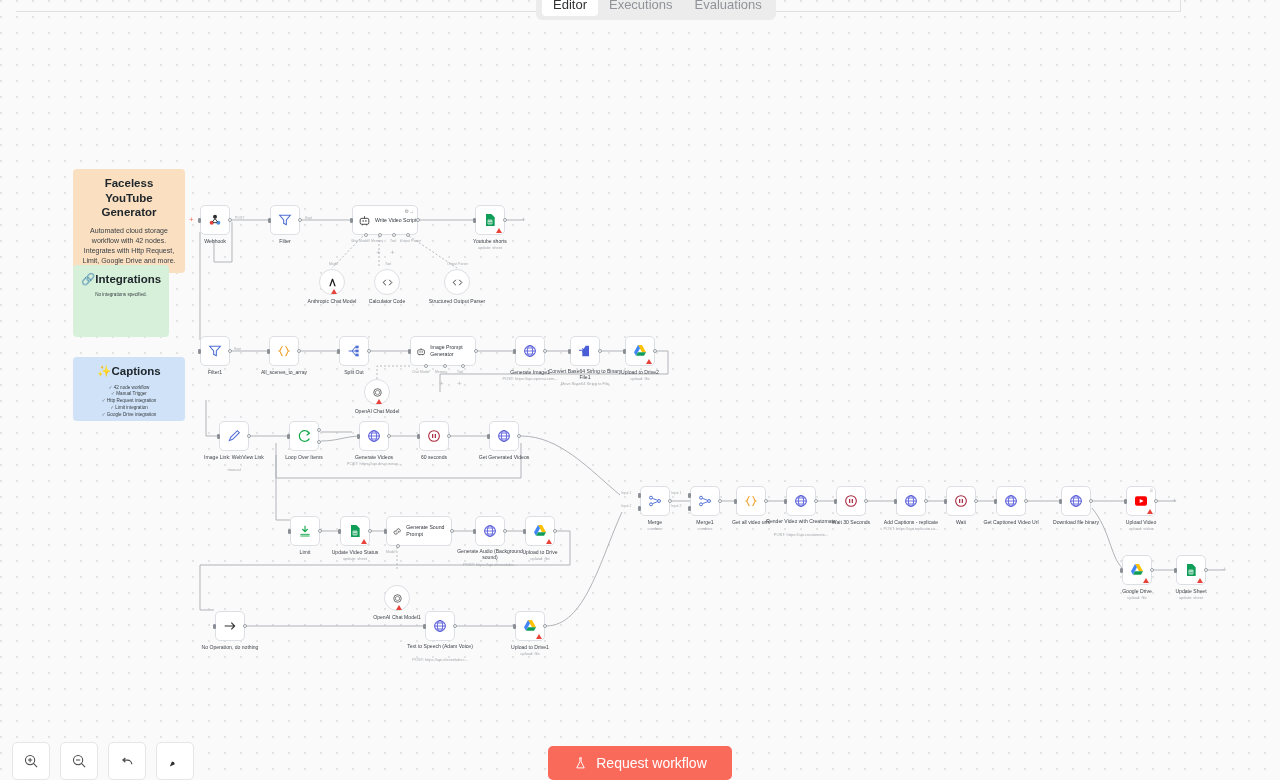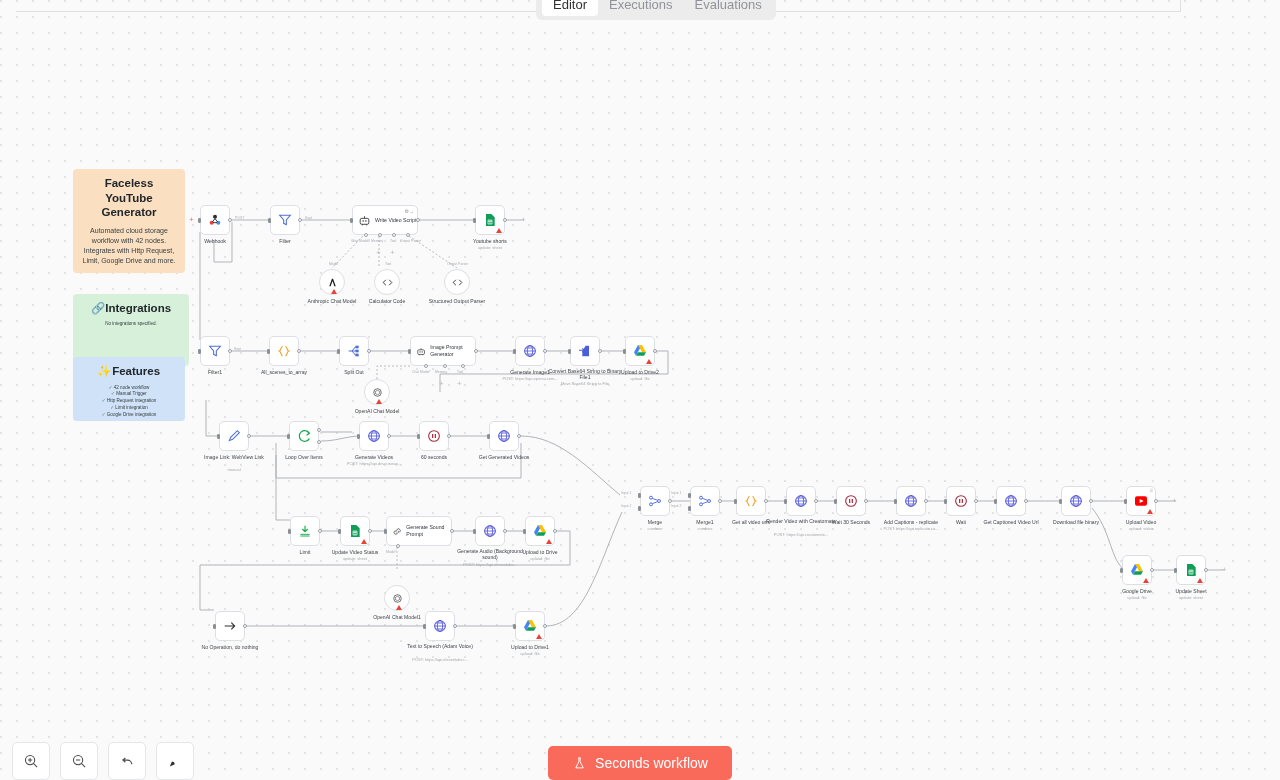--- a/index.html
+++ b/index.html
@@ -52,21 +52,21 @@
     overflow: hidden;
     text-align: center;
   }
   .sticky-title { font-size: 11.5px; font-weight: 700; color: #20272c; line-height: 14.5px; }
   .sticky-body  { font-size: 7px; color: #3b4045; line-height: 10px; margin-top: 6px; }
   .sticky-body.small { font-size: 4.6px; line-height: 6.2px; margin-top: 5px; }
   .sticky-list { list-style: none; font-size: 4.6px; line-height: 6.8px; color: #3b4045; margin-top: 6px; }
   .sticky-list li::before { content: "✓ "; color: #5a6067; }
 
   #note-main { left: 73px; top: 169px; width: 112px; height: 104px; background: #fadfc0; }
-  #note-int  { left: 73px; top: 294px; width: 116px; height: 72px;  background: #d6f0da; }
+  #note-int  { left: 73px; top: 265px; width: 96px; height: 72px;  background: #d6f0da; }
   #note-feat { left: 73px; top: 357px; width: 112px; height: 64px;  background: #cfe2f7; }
 
   
   #edges { position: absolute; inset: 0; pointer-events: none; }
   #edges path { fill: none; stroke: #b0b3b8; stroke-width: 1; }
   #edges path.dashed { stroke-dasharray: 2 2; stroke: #b8bbc0; }
 
   
   .node { position: absolute; }
   .nbox {
@@ -212,21 +212,21 @@
 
   <div class="sticky" id="note-int">
     <div class="sticky-title">
       <span>🔗</span><span>Integrations</span>
     </div>
     <div class="sticky-body small">No integrations specified.</div>
   </div>
 
   <div class="sticky" id="note-feat">
     <div class="sticky-title">
-      <span>✨</span><span>Features</span>
+      <span>✨</span><span>Captions</span>
     </div>
     <ul class="sticky-list">
       <li>42 node workflow</li>
       <li>Manual Trigger</li>
       <li>Http Request integration</li>
       <li>Limit integration</li>
       <li>Google Drive integration</li>
     </ul>
   </div>
 
@@ -818,16 +818,16 @@
       <svg width="17" height="17" viewBox="0 0 24 24">
         <path d="M20 4 L10 13 l-3 -1 l-3 7 l7 -3 l-1 -3 z" fill="#2e2e2e"></path>
       </svg>
     </div>
   </div>
 
   <button id="execute-btn">
     <svg width="15" height="15" viewBox="0 0 24 24">
       <path d="M10 3 h4 M11 3 v6 L6 19 h12 L13 9 V3" fill="none" stroke="#fff" stroke-width="1.5"></path>
     </svg>
-    <span>Seconds workflow</span>
+    <span>Request workflow</span>
   </button>
 
 </div>
 
 </body></html>

